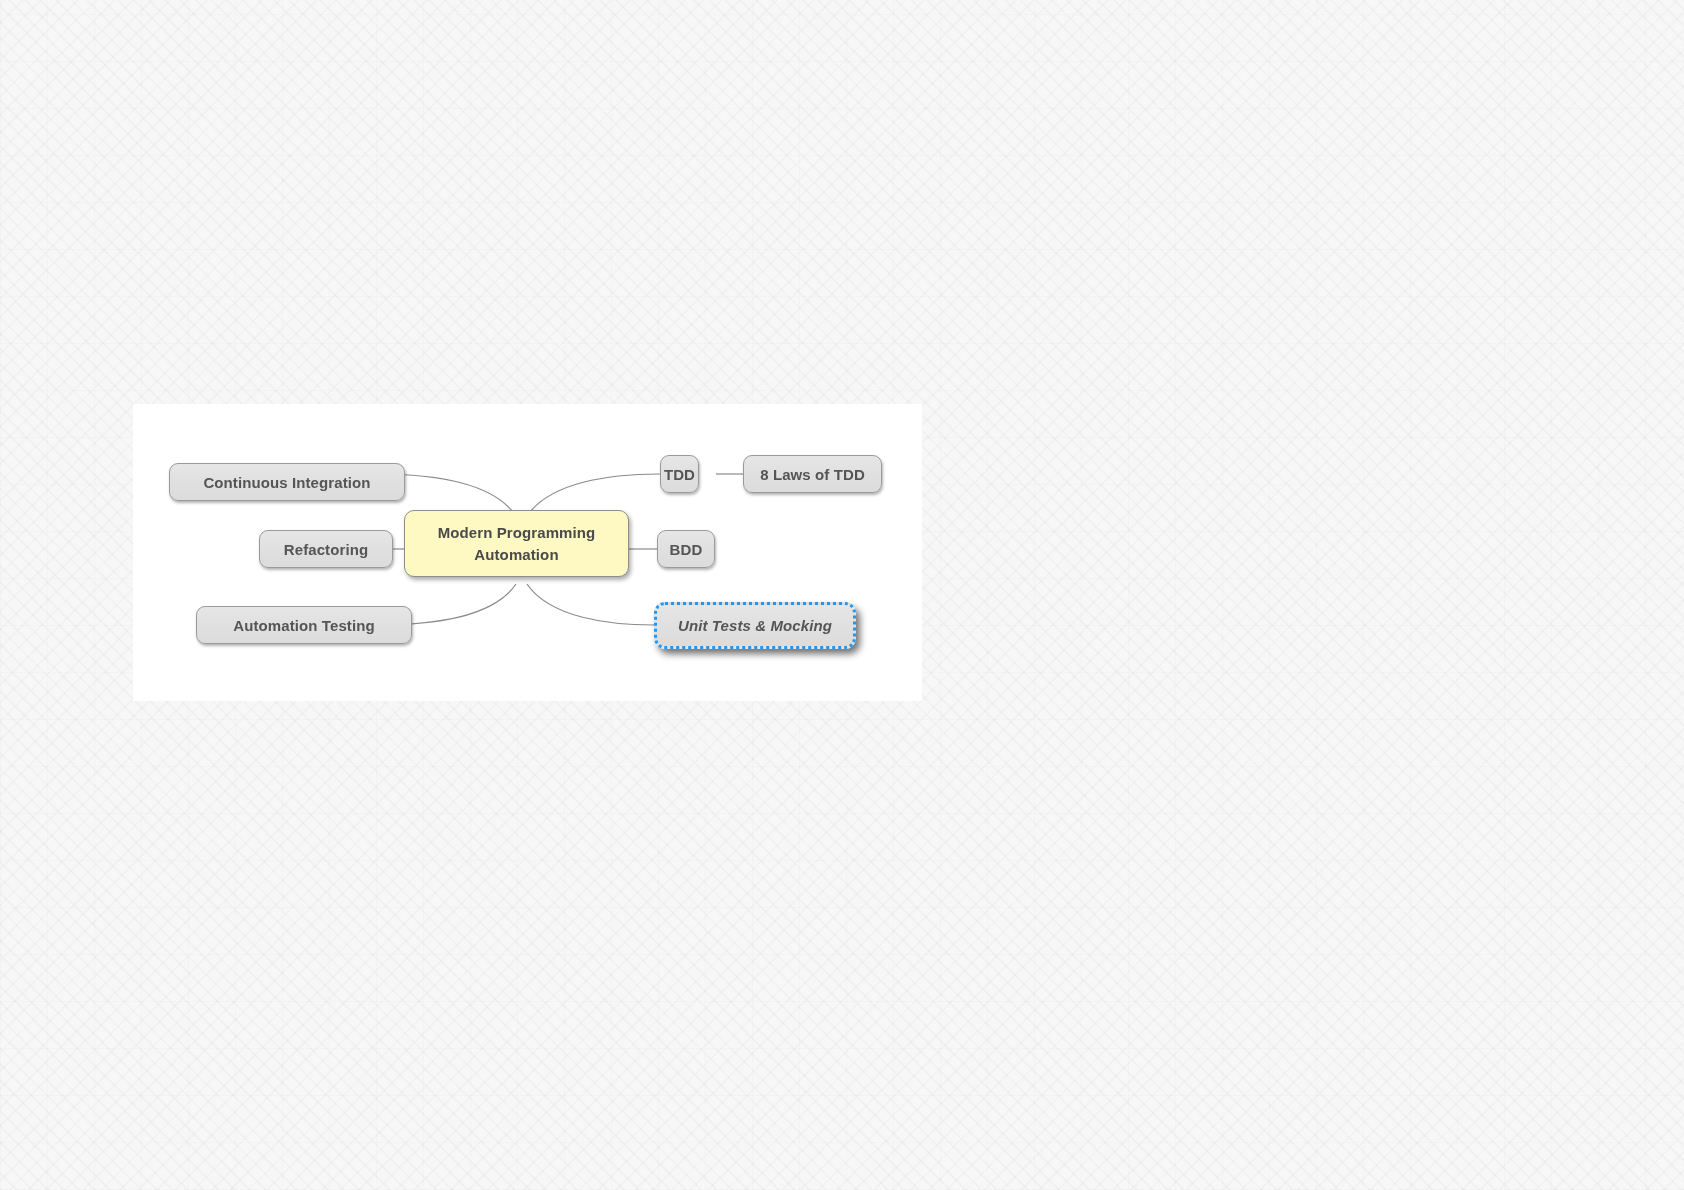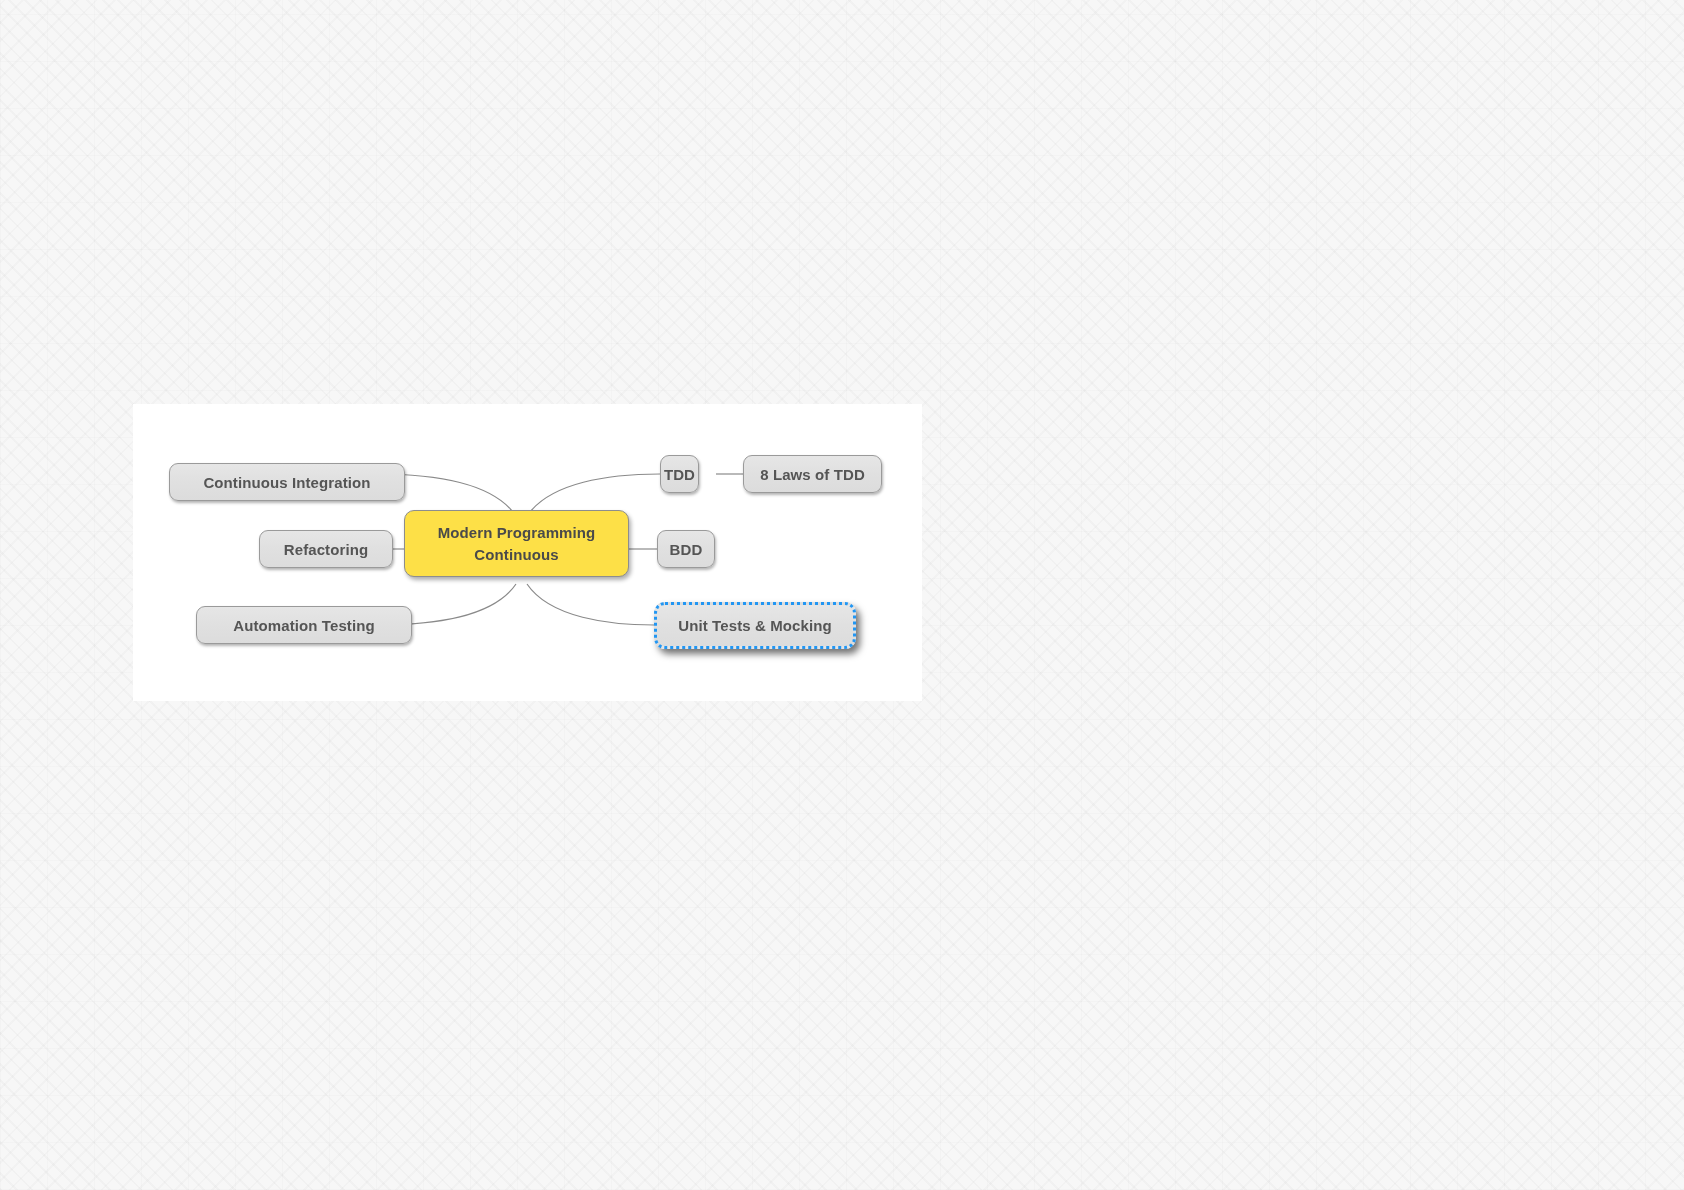--- a/index.html
+++ b/index.html
@@ -53,21 +53,21 @@
 
   .node-branch {
     background: linear-gradient(180deg, #e6e6e6 0%, #e0e0e0 50%, #dcdcdc 100%);
     border: 1px solid #9a9a9a;
     color: #555555;
     font-size: 15px;
     box-shadow: 1px 2px 3px rgba(0,0,0,0.30);
   }
 
   .node-root {
-    background: #fde047;
+    background: #fef9c3;
     border: 1px solid #8d8d8d;
     color: #4a4a4a;
     font-size: 15px;
     line-height: 1.45;
     white-space: normal;
     border-radius: 10px;
     box-shadow: 2px 3px 4px rgba(0,0,0,0.32);
   }
 
   .node-selected {
@@ -108,32 +108,32 @@
   <div class="node node-branch" style="left:126px; top:126px; width:134px; height:38px;">
     <span>Refactoring</span>
   </div>
 
   <div class="node node-branch" style="left:63px; top:202px; width:216px; height:38px;">
     <span>Automation Testing</span>
   </div>
 
   <div class="node node-root" style="left:271px; top:106px; width:225px; height:67px; flex-direction:column;">
     <span>Modern Programming</span>
-    <span>Continuous</span>
+    <span>Automation</span>
   </div>
 
   <div class="node node-branch" style="left:527px; top:51px; width:39px; height:38px;text-align:right;">
     <span>TDD</span>
   </div>
 
   <div class="node node-branch" style="left:524px; top:126px; width:58px; height:38px;">
     <span>BDD</span>
   </div>
 
-  <div class="node node-selected" style="left:521px; top:198px; width:202px; height:47px;">
+  <div class="node node-selected" style="left:521px; top:198px; width:202px; height:47px;font-style:italic;">
     <span>Unit Tests &amp; Mocking</span>
   </div>
 
   <div class="node node-branch" style="left:610px; top:51px; width:139px; height:38px;">
     <span>8 Laws of TDD</span>
   </div>
 
 </div>
 
 </body></html>

